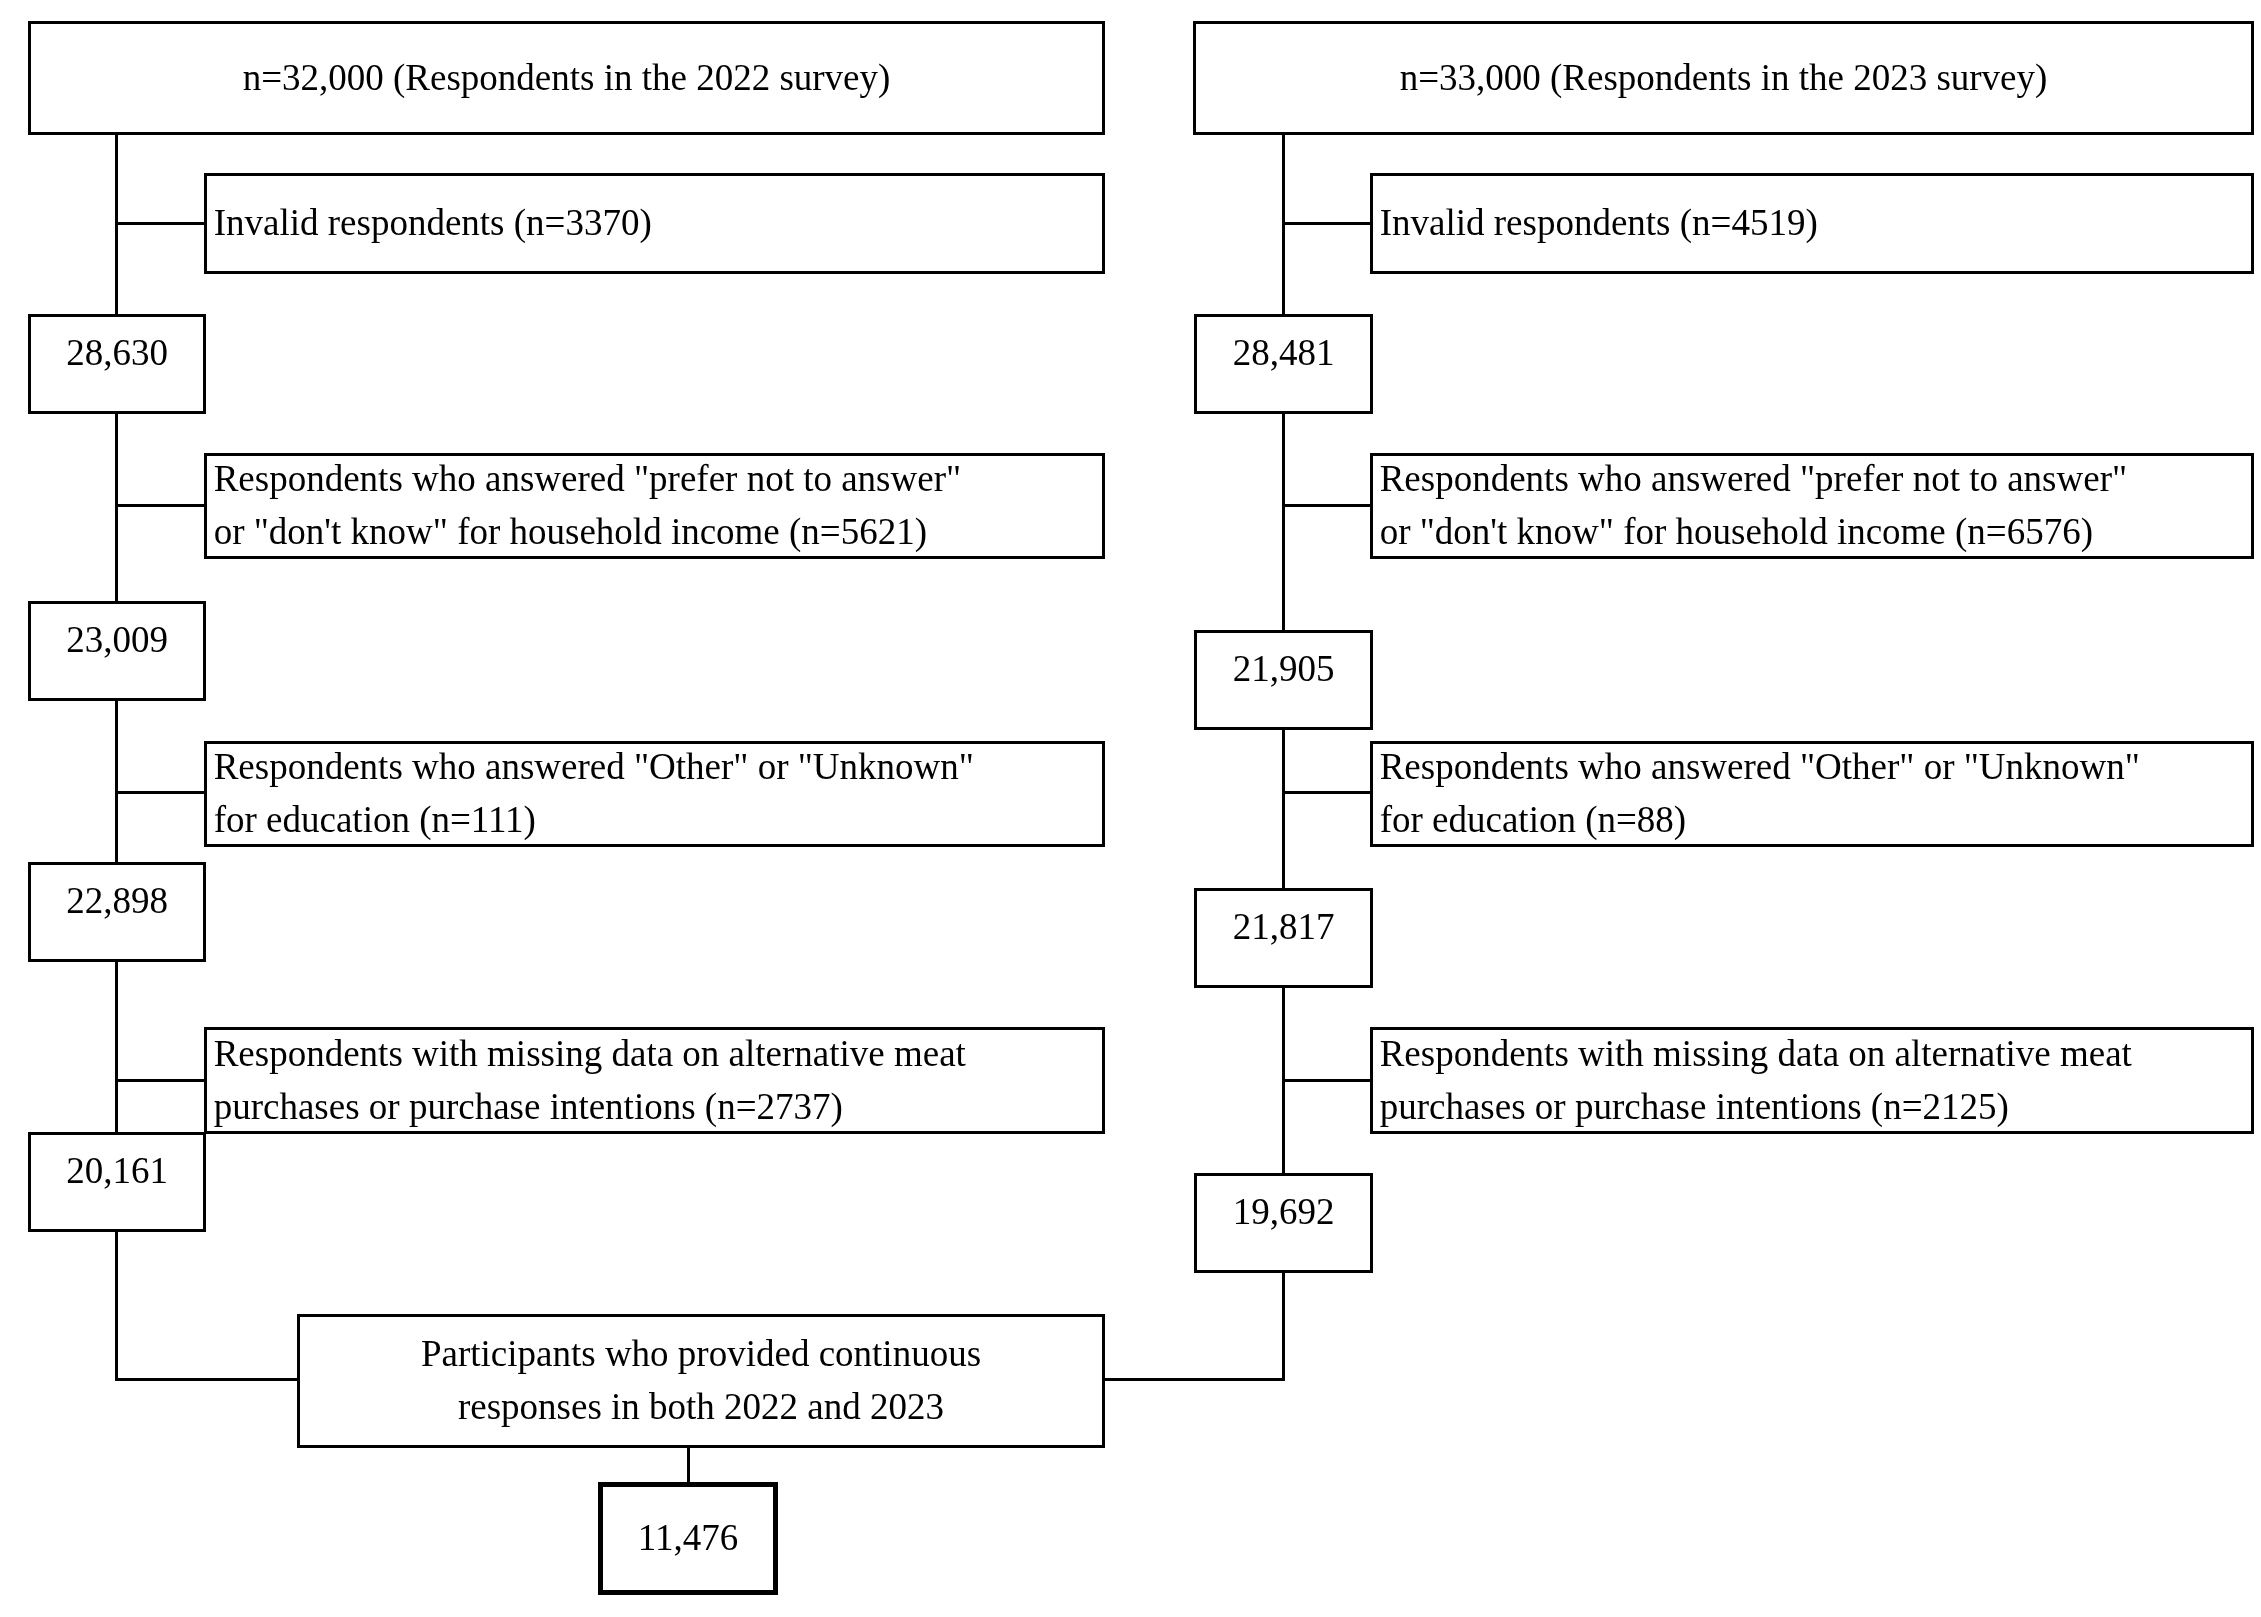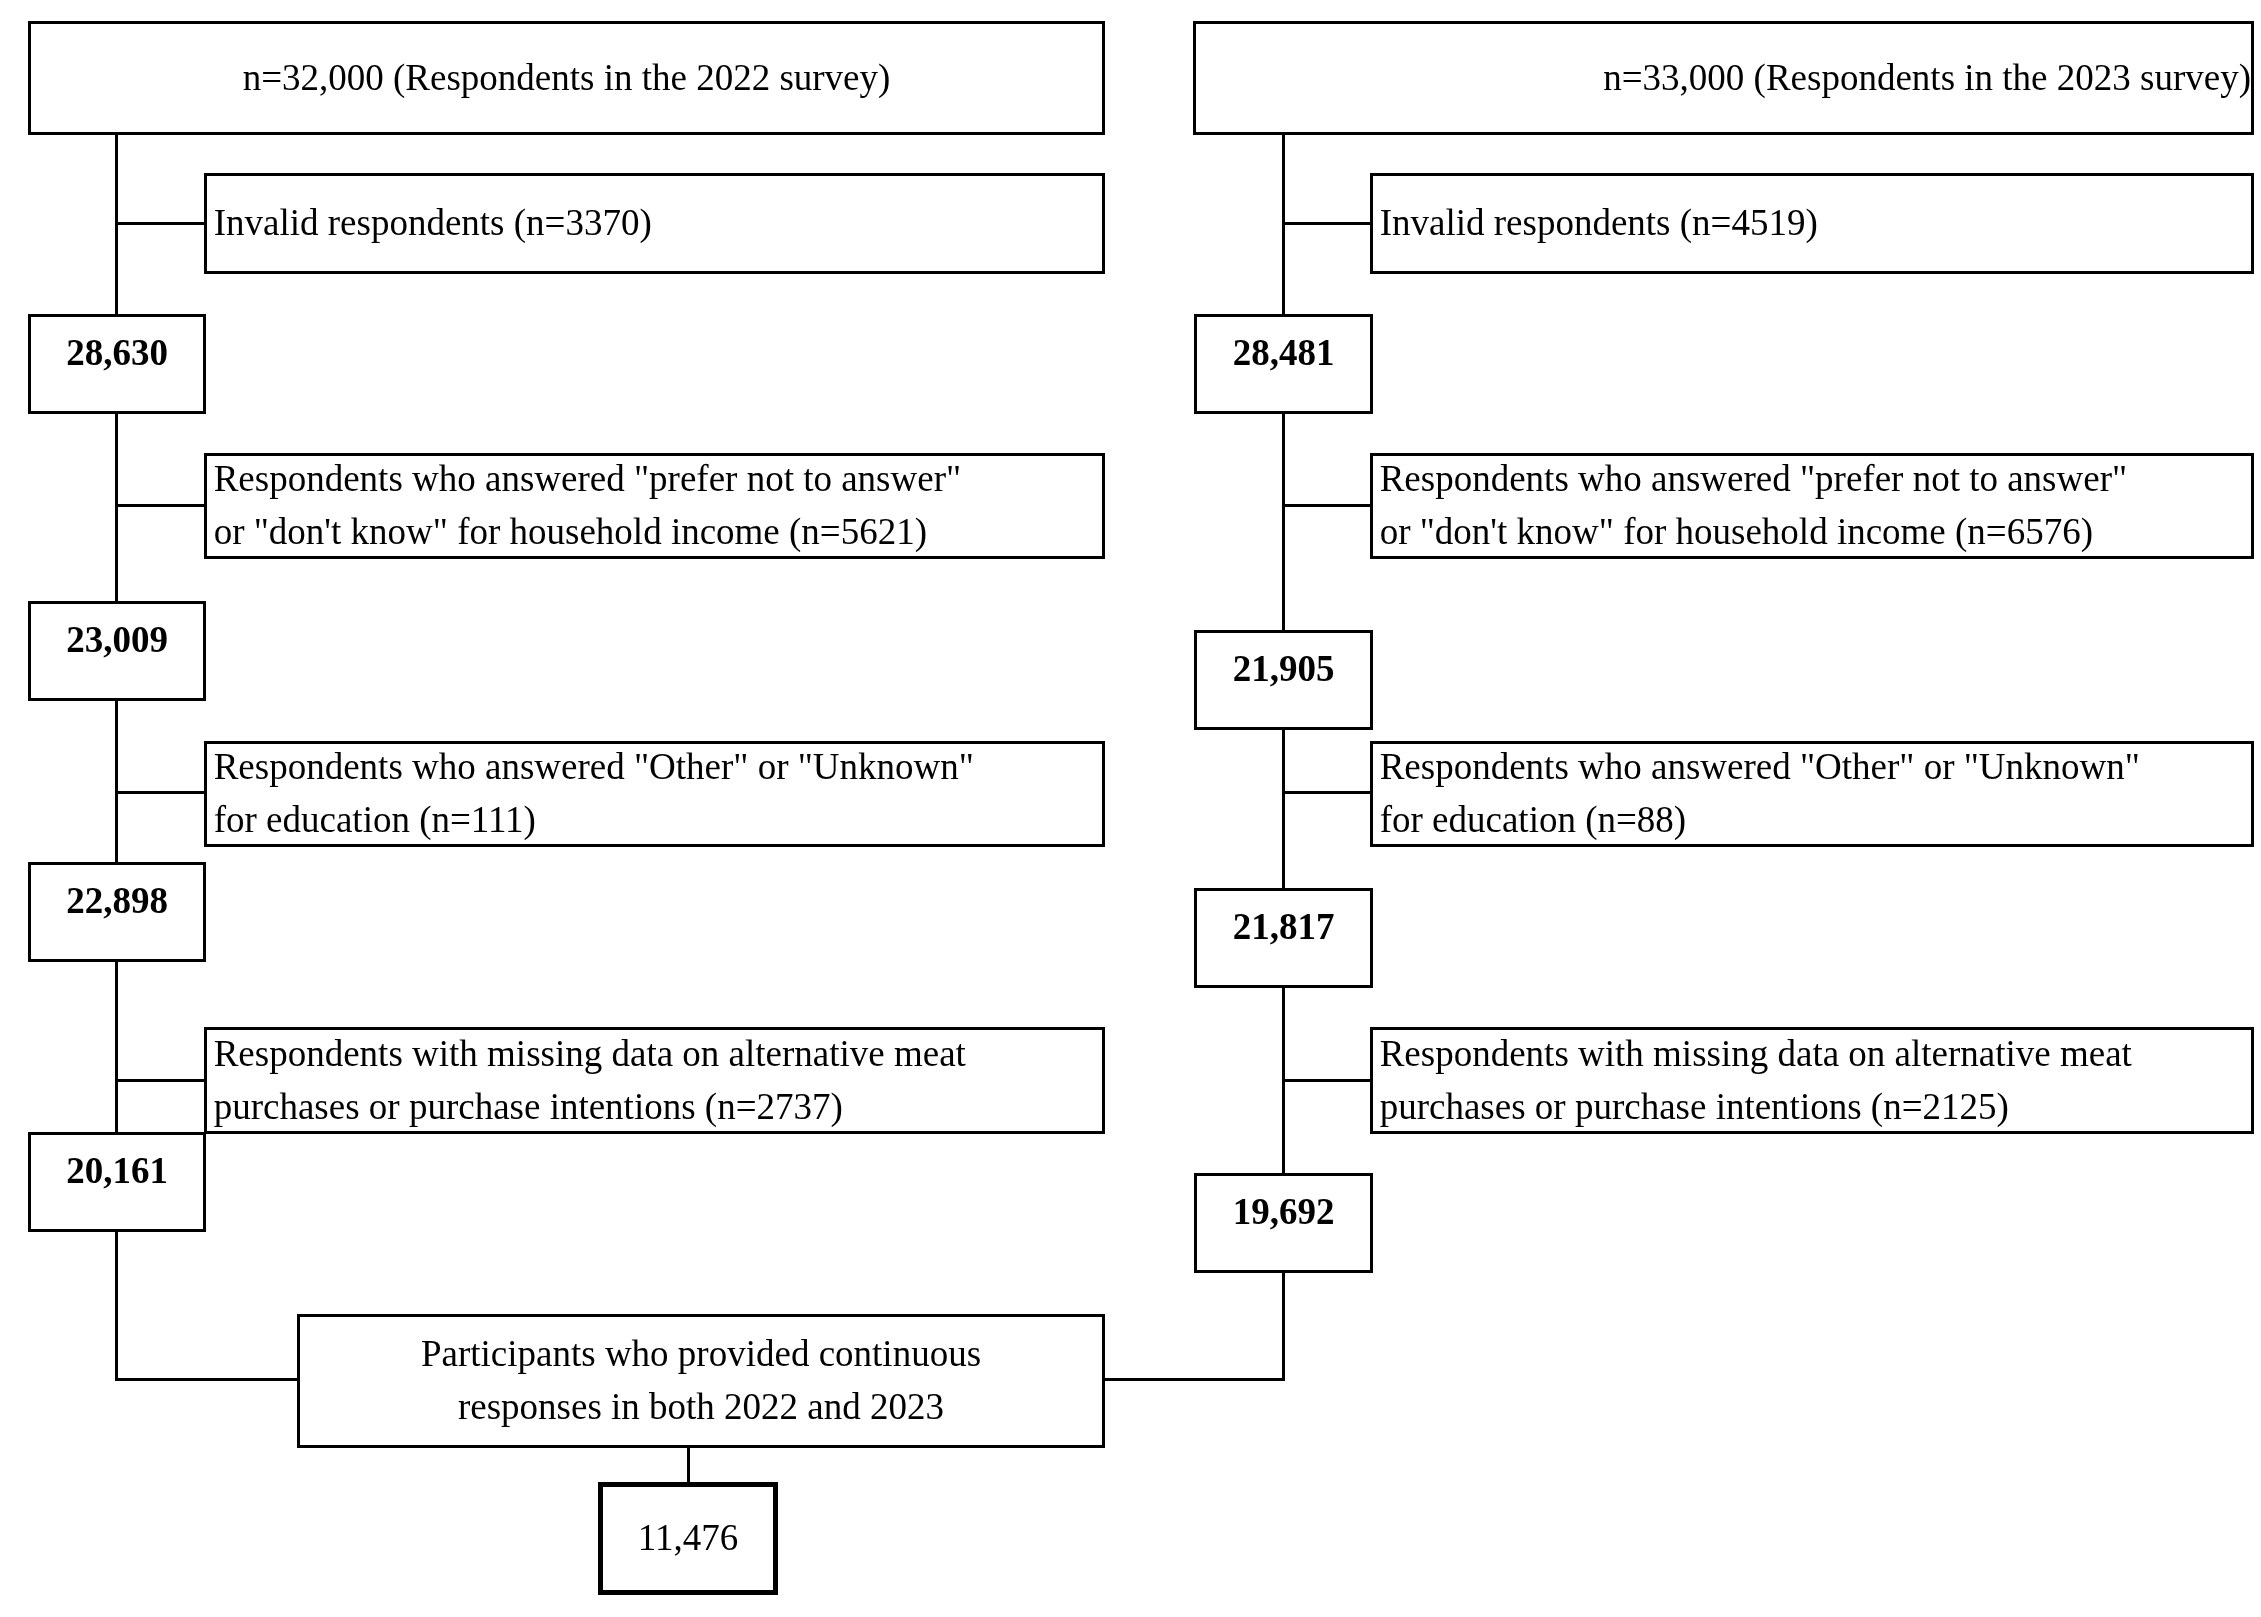--- a/index.html
+++ b/index.html
@@ -33,21 +33,20 @@
   .box.leftpad {
     justify-content: flex-start;
     text-align: left;
     padding-left: 6.7px;
     padding-right: 4px;
   }
   .box.count {
     justify-content: center;
     text-align: center;
     padding-bottom: 21px;
-    font-weight: bold;
   }
   .box.final {
     border-width: 5.3px;
   }
   .multiline {
     white-space: pre-line;
   }
   .line {
     position: absolute;
     background: #000000;
@@ -104,21 +103,21 @@
   </div>
 
   <div class="box leftpad" style="left:204px; top:1027px; width:901px; height:107px;">
     <span class="multiline">Respondents with missing data on alternative meat
 purchases or purchase intentions (n=2737)</span>
   </div>
   <div class="box count" style="left:28px; top:1132px; width:178px; height:100px;">
     <span>20,161</span>
   </div>
 
-  <div class="box center" style="left:1193px; top:21px; width:1061px; height:114px;justify-content:flex-end;">
+  <div class="box center" style="left:1193px; top:21px; width:1061px; height:114px;">
     <span>n=33,000 (Respondents in the 2023 survey)</span>
   </div>
 
   <div class="box leftpad" style="left:1370px; top:173px; width:884px; height:101px;">
     <span class="multiline">Invalid respondents (n=4519)</span>
   </div>
   <div class="box count" style="left:1194px; top:314px; width:179px; height:100px;">
     <span>28,481</span>
   </div>
 

